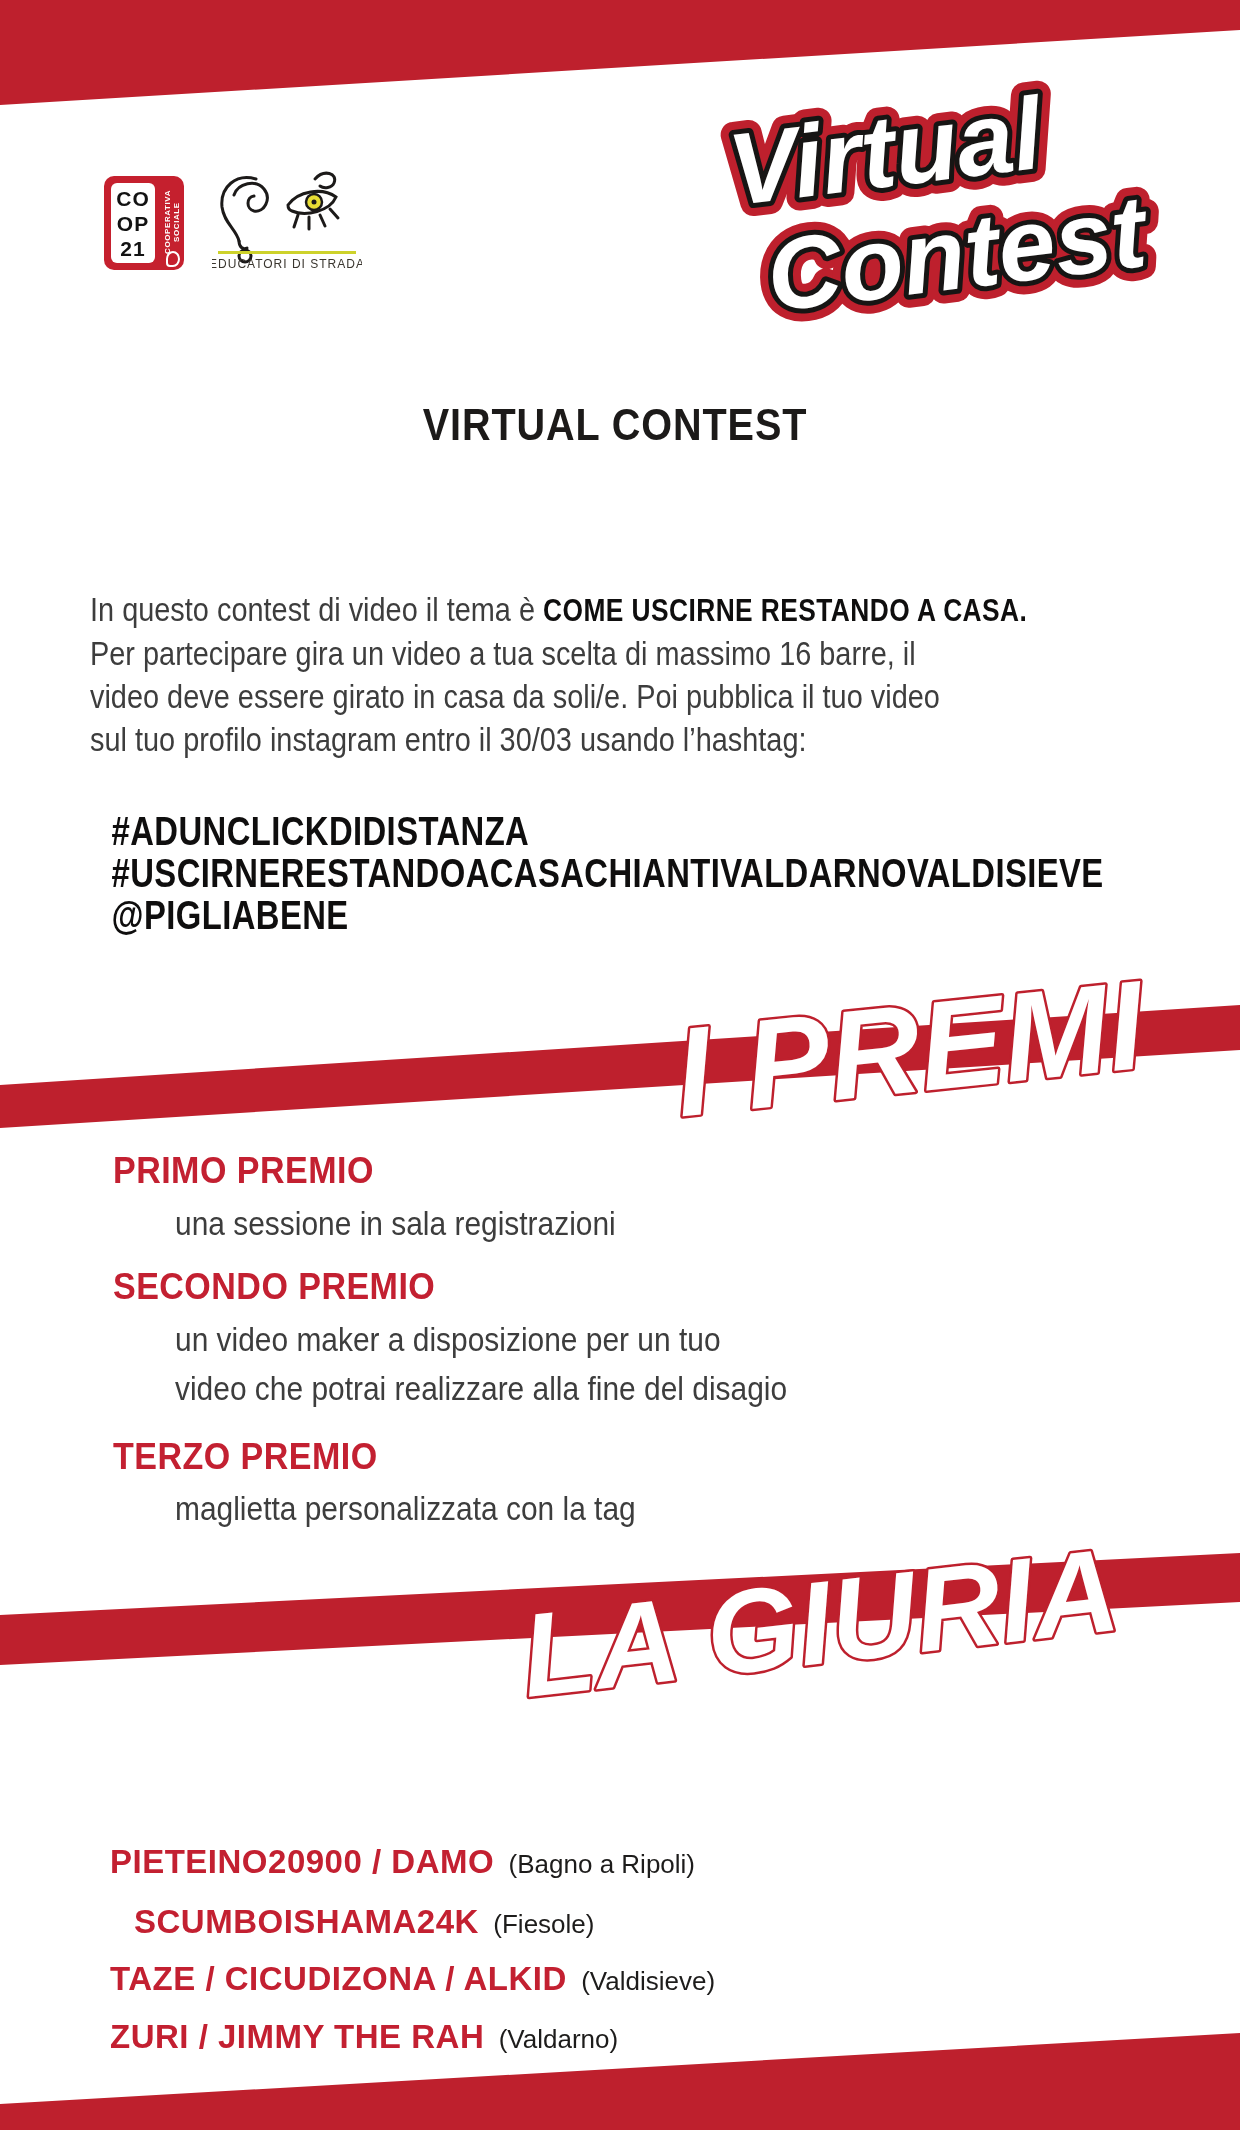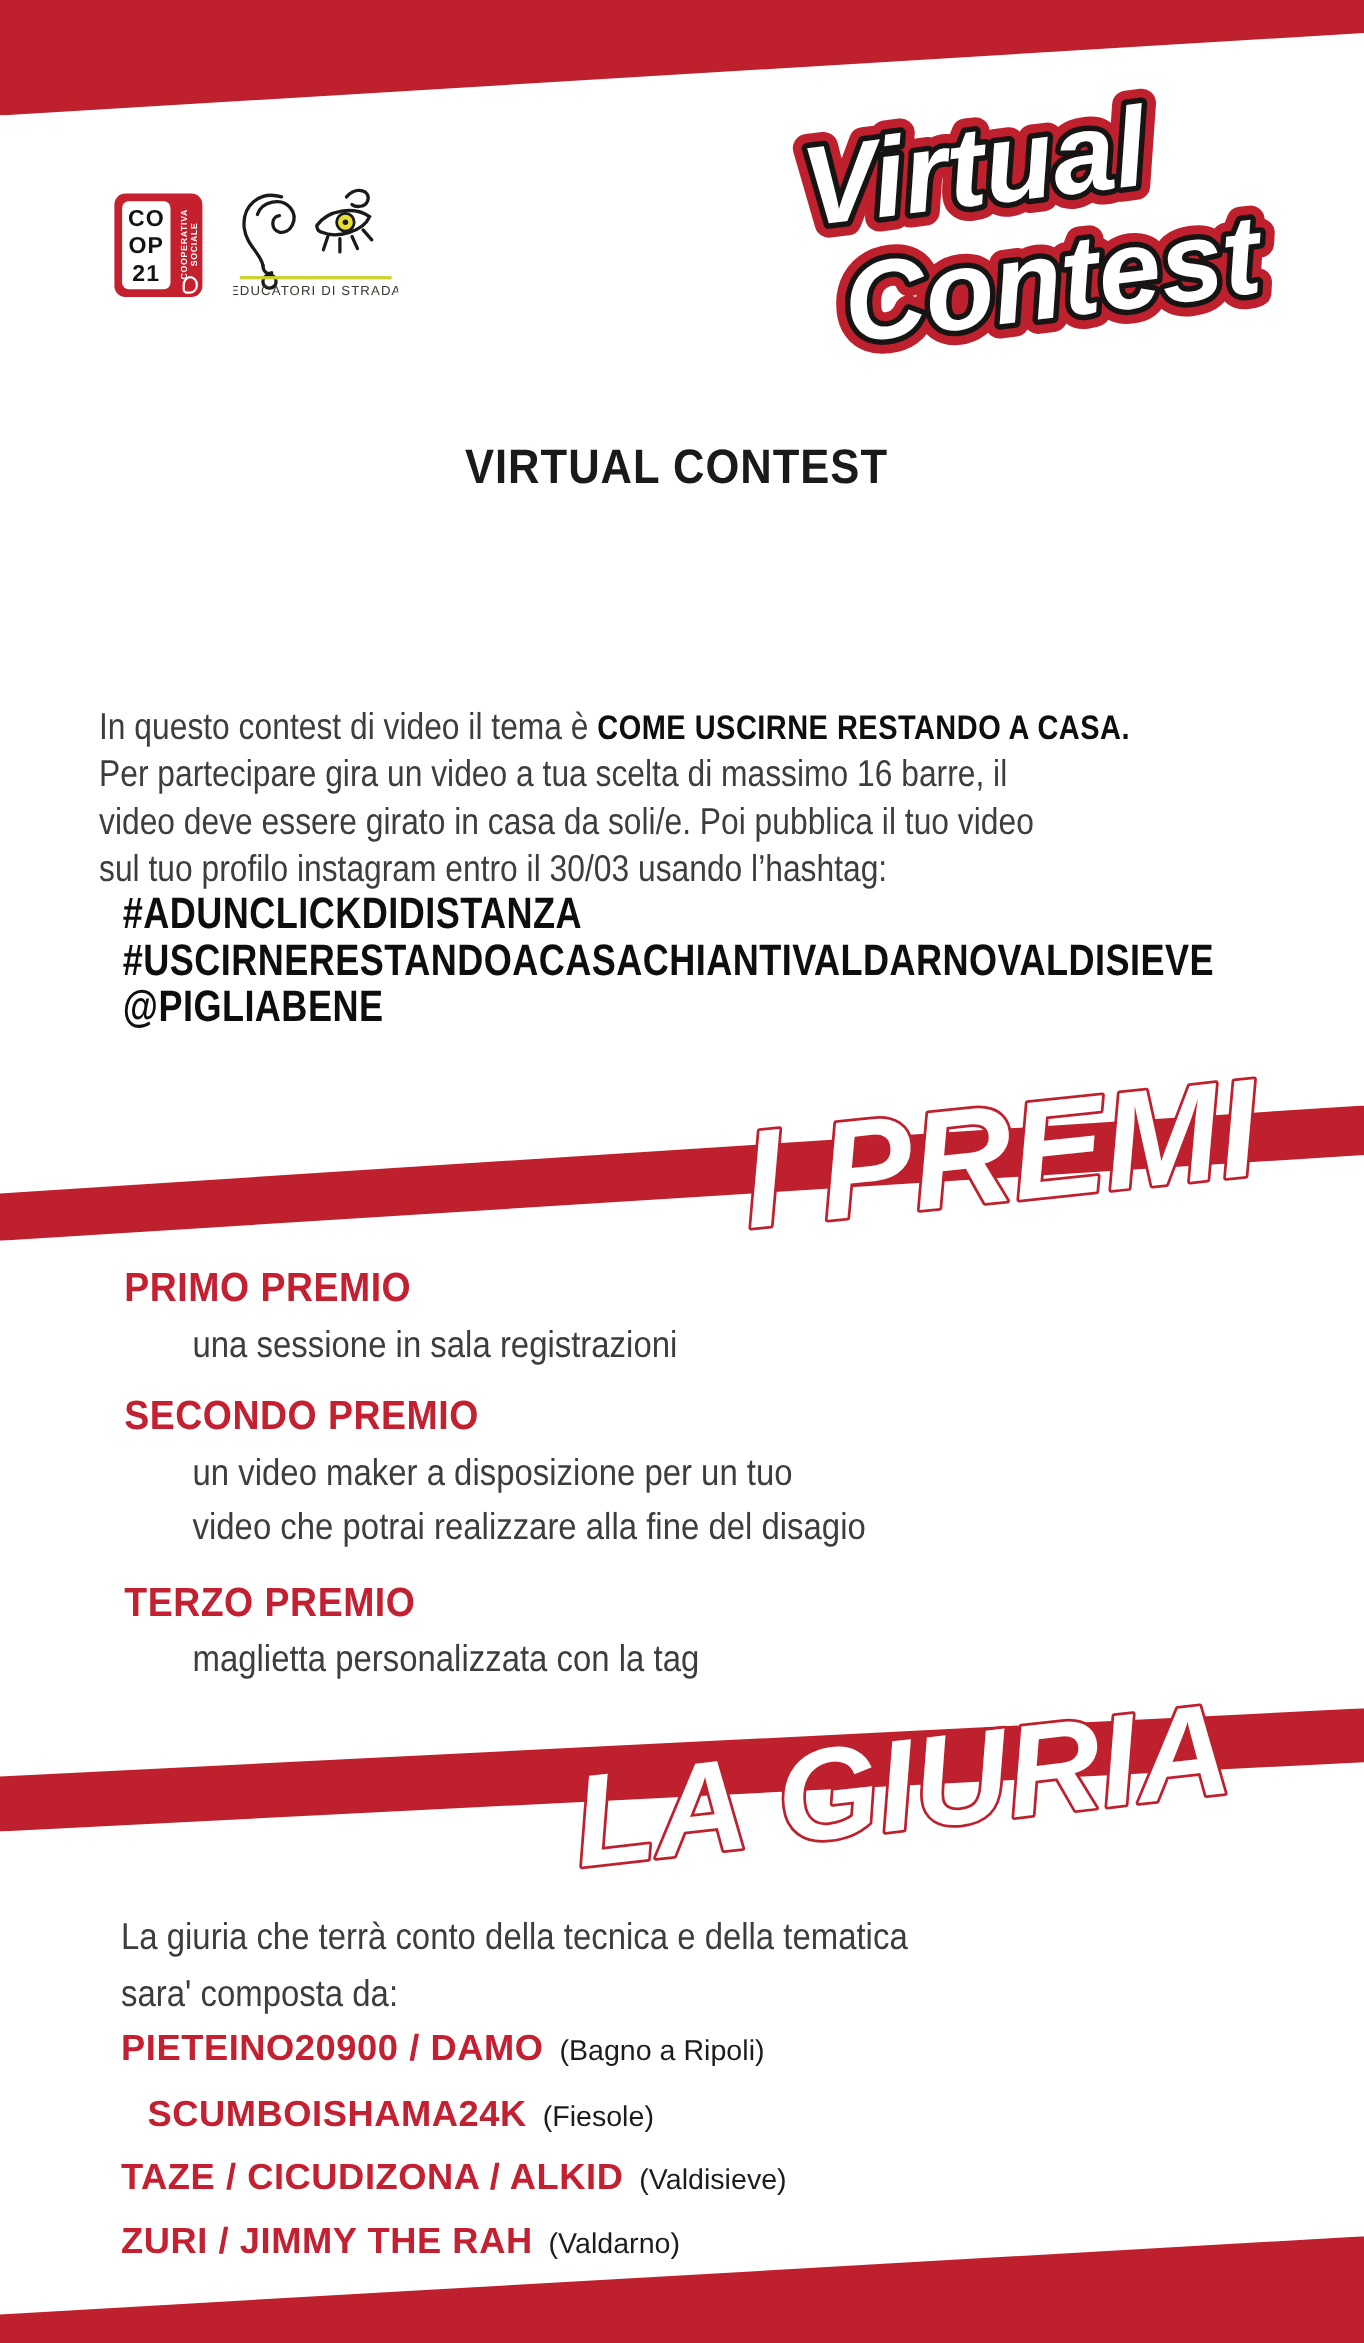--- a/index.html
+++ b/index.html
@@ -38,21 +38,21 @@
 
   
   .kicker{position:absolute;left:0;top:400px;width:1230px;text-align:center;
     font-weight:bold;font-size:44px;letter-spacing:1px;color:var(--ink);
     transform:scaleX(.9);transform-origin:50% 0;white-space:nowrap;}
   .maintitle{position:absolute;left:0;top:458px;width:1240px;text-align:center;
     font-weight:bold;font-size:82px;letter-spacing:7px;color:var(--red-text);
     white-space:nowrap;}
 
   
-  .intro{position:absolute;left:90px;top:640px;width:1120px;color:var(--body);}
+  .intro{position:absolute;left:90px;top:588px;width:1120px;color:var(--body);}
   .iline{white-space:nowrap;font-size:34px;line-height:43px;
     transform:scaleX(.85);transform-origin:0 0;}
   .gbold{font-weight:bold;color:#0f0e0e;font-size:31px;letter-spacing:.5px;}
 
   
   .hashtags{position:absolute;left:0;top:810px;width:1240px;text-align:left;color:#0f0e0e;}
   .hline{font-weight:bold;font-size:40px;line-height:42px;letter-spacing:.5px;
     white-space:nowrap;transform:scaleX(.82);transform-origin:50% 0;}
 
   
@@ -144,24 +144,20 @@
   <div class="pdesc" style="left:175px;top:1369px;">video che potrai realizzare alla fine del disagio</div>
 
   <div class="plabel" style="left:113px;top:1436px;">TERZO PREMIO</div>
   <div class="pdesc" style="left:175px;top:1489px;">maglietta personalizzata con la tag</div>
 
   <div class="band band-giuria"></div>
   <svg width="690" height="210" viewBox="0 0 690 210" style="position:absolute;left:505px;top:1512px;">
     <text x="15" y="148" transform="rotate(-6.5 345 105)" font-family="Liberation Sans, sans-serif" font-weight="bold" font-style="italic" font-size="118" fill="#ffffff" stroke="#be202d" stroke-width="5" paint-order="stroke" stroke-linejoin="round">LA GIURIA</text>
   </svg>
 
-  <div class="gintro">
-    <div class="giline">La giuria che terrà conto della tecnica e della tematica</div>
-    <div class="giline">sara' composta da:</div>
-  </div>
 
   <div class="jrow" style="top:1843px;">
     <span class="jname">PIETEINO20900 / DAMO</span>
     <span class="jplace">(Bagno a Ripoli)</span>
   </div>
   <div class="jrow" style="top:1903px;margin-left:24px;">
     <span class="jname">SCUMBOISHAMA24K</span>
     <span class="jplace">(Fiesole)</span>
   </div>
   <div class="jrow" style="top:1960px;">

